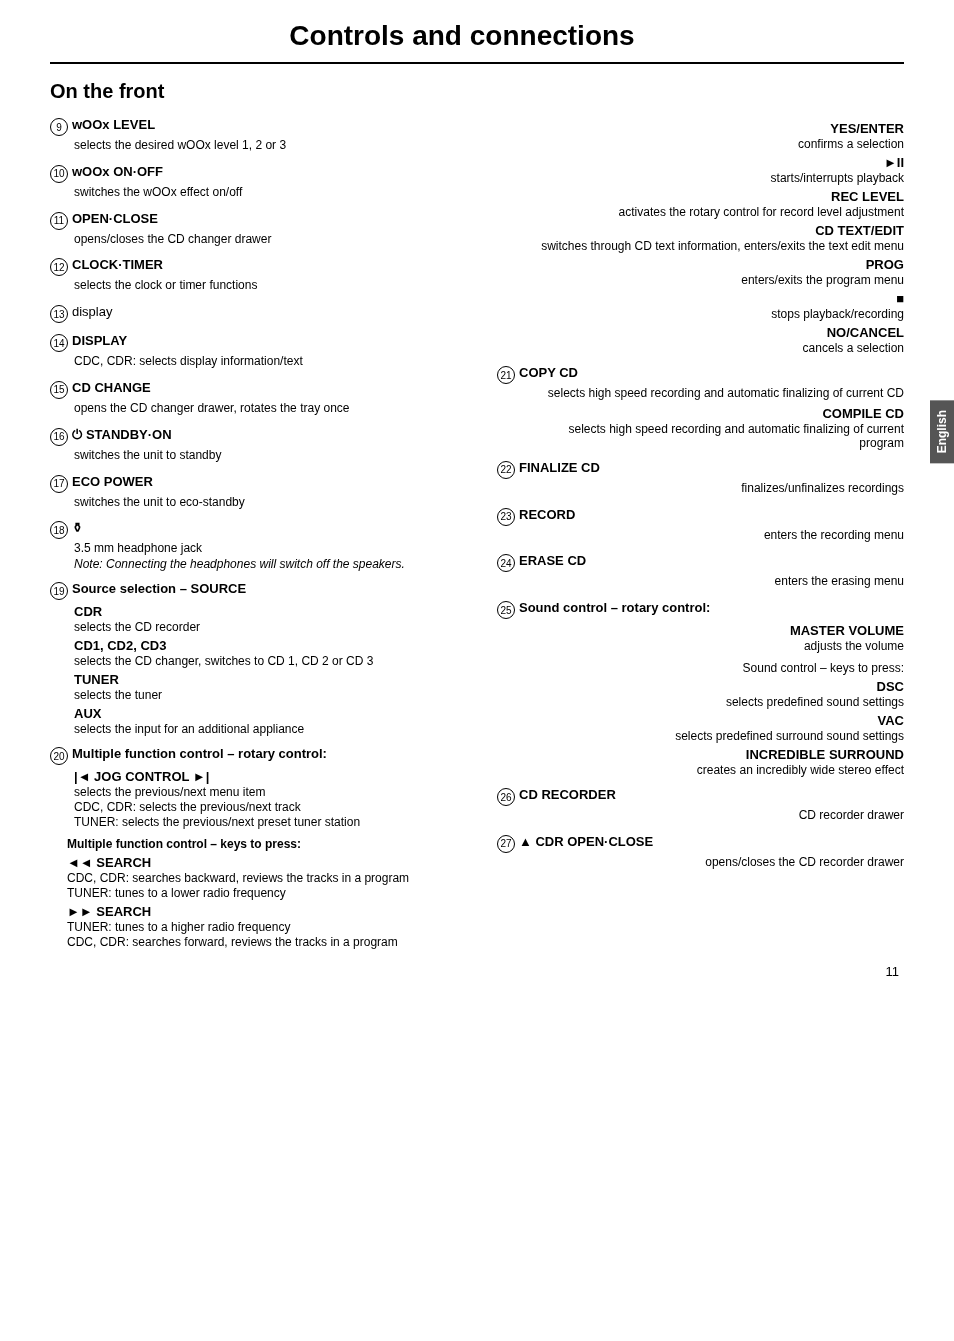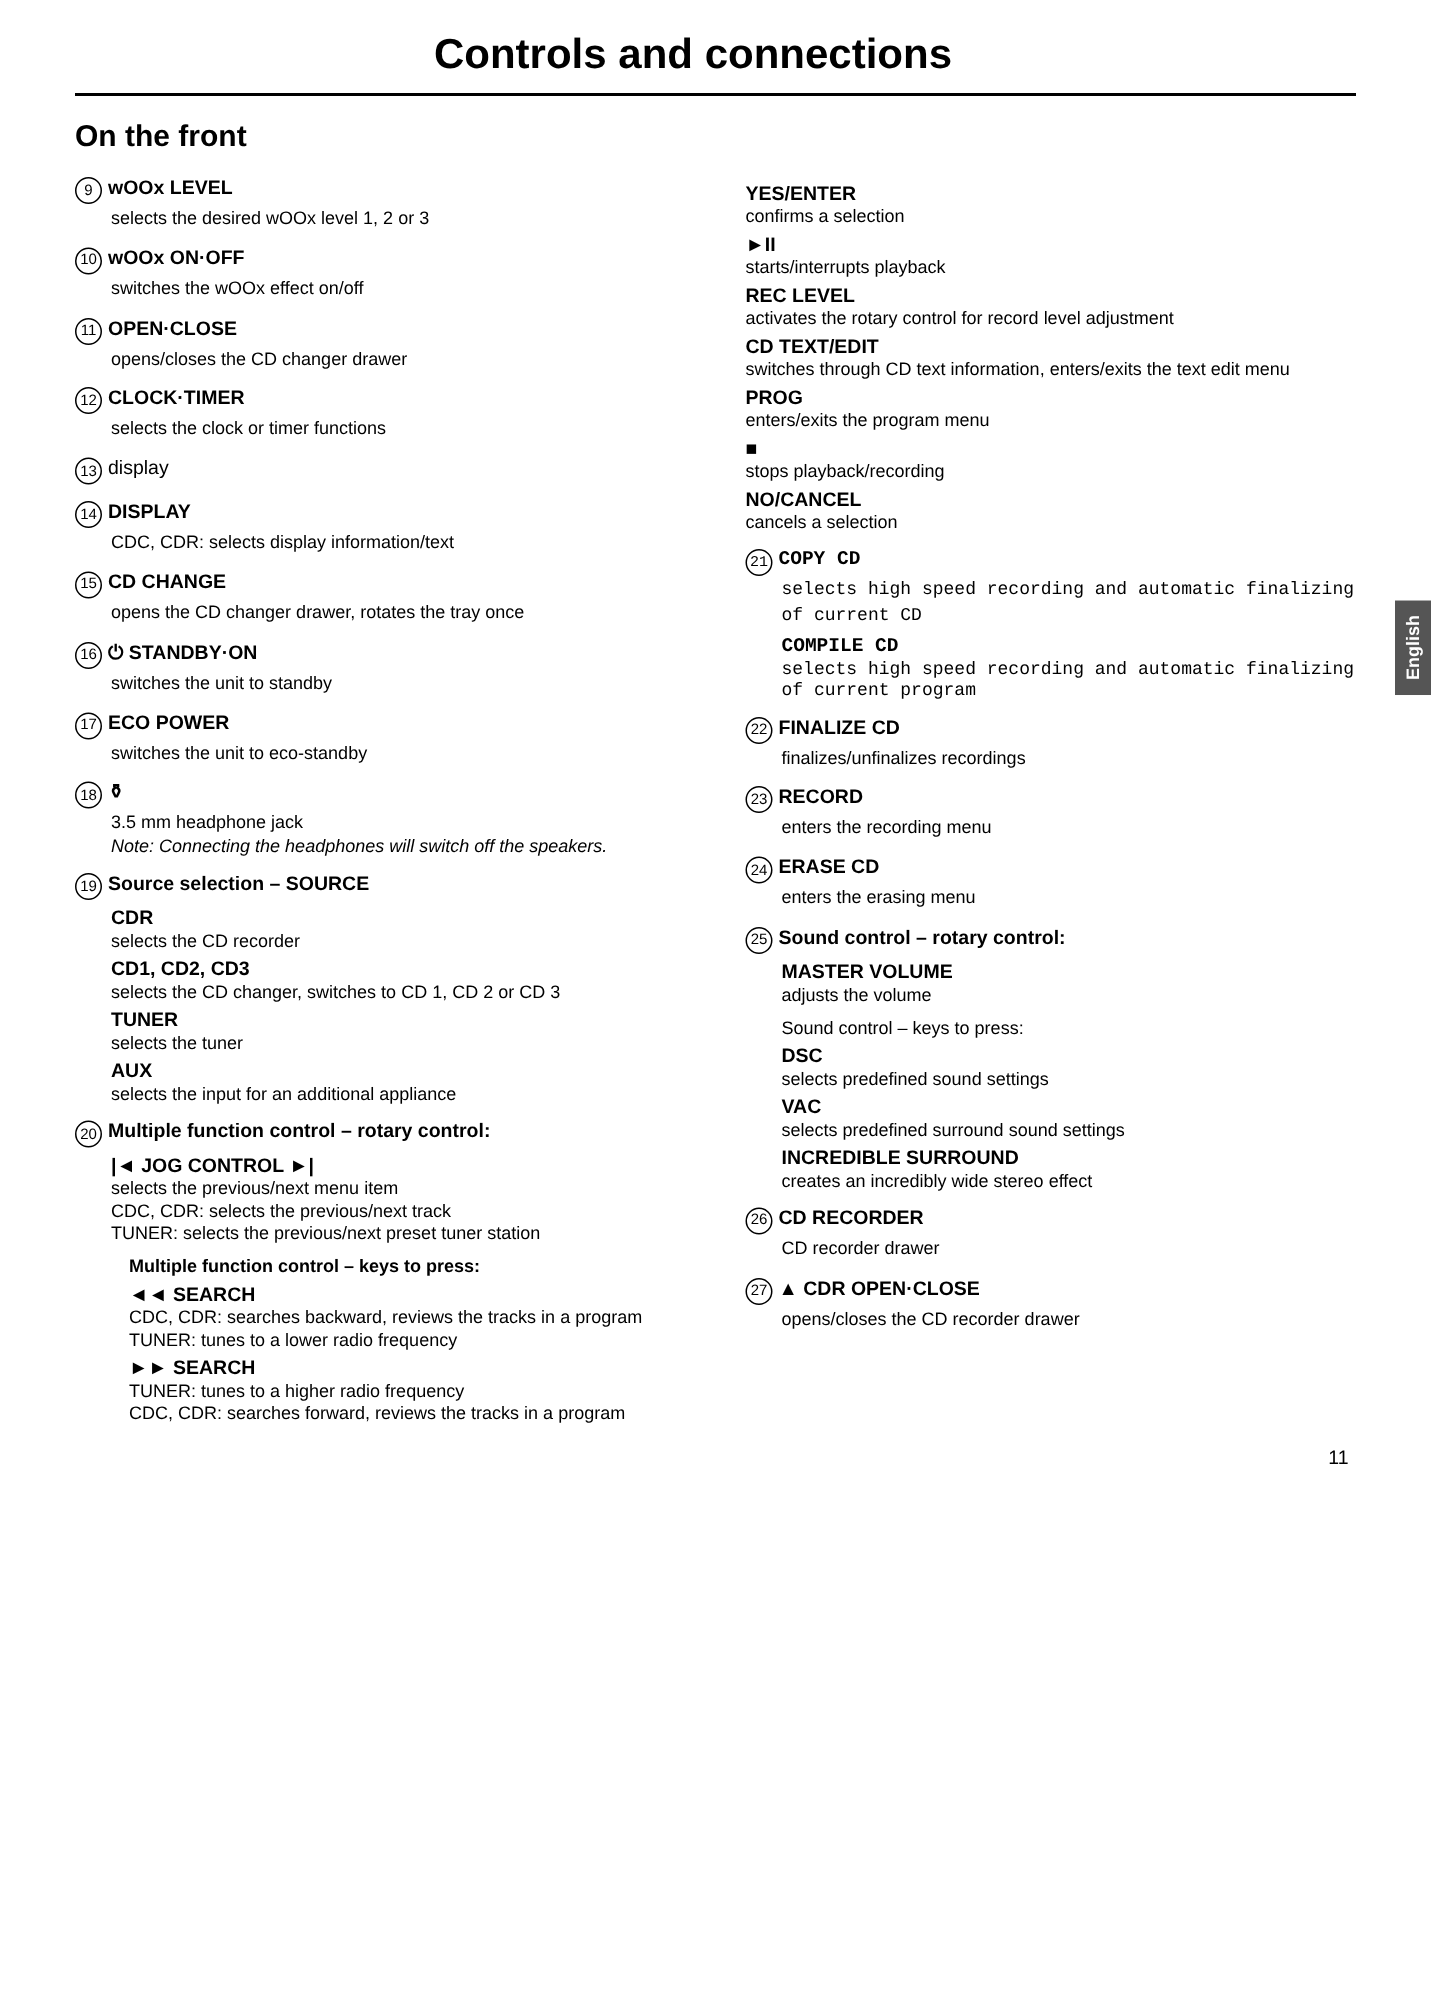--- a/index.html
+++ b/index.html
@@ -35,20 +35,21 @@
     }
     .two-col {
       display: flex;
       gap: 40px;
     }
     .col-left {
       flex: 1;
     }
     .col-right {
       flex: 1;
+      text-align: right;
     }
     .item {
       margin-bottom: 10px;
     }
     .item-header {
       display: flex;
       align-items: flex-start;
       gap: 4px;
     }
     .circle-num {
@@ -225,21 +226,21 @@
         <div class="item-header">
           <span class="circle-num">20</span>
           <span class="item-title">Multiple function control – rotary control:</span>
         </div>
         <div style="margin-left:24px;">
           <span class="sub-bold">|◄ JOG CONTROL ►|</span>
           <span class="sub-normal">selects the previous/next menu item</span>
           <span class="sub-normal">CDC, CDR: selects the previous/next track</span>
           <span class="sub-normal">TUNER: selects the previous/next preset tuner station</span>
         </div>
-        <div style="margin-left:36px; margin-top:8px;">
+        <div style="margin-left:17px; margin-top:8px;">
           <span style="font-weight:bold; font-size:12px; display:block;">Multiple function control – keys to press:</span>
           <span class="sub-bold">◄◄  SEARCH</span>
           <span class="sub-normal">CDC, CDR: searches backward, reviews the tracks in a program</span>
           <span class="sub-normal">TUNER: tunes to a lower radio frequency</span>
           <span class="sub-bold">►►  SEARCH</span>
           <span class="sub-normal">TUNER: tunes to a higher radio frequency</span>
           <span class="sub-normal">CDC, CDR: searches forward, reviews the tracks in a program</span>
         </div>
       </div>
 
@@ -259,21 +260,21 @@
           <span class="sub-normal">switches through CD text information, enters/exits the text edit menu</span>
           <span class="sub-bold">PROG</span>
           <span class="sub-normal">enters/exits the program menu</span>
           <span class="sub-bold">■</span>
           <span class="sub-normal">stops playback/recording</span>
           <span class="sub-bold">NO/CANCEL</span>
           <span class="sub-normal">cancels a selection</span>
         </div>
       </div>
 
-      <div class="item" style="margin-top:8px;font-family:Liberation Mono, monospace;">
+      <div class="item" style="margin-top:8px;">
         <div class="item-header">
           <span class="circle-num">21</span>
           <span class="item-title">COPY CD</span>
         </div>
         <div class="item-desc">selects high speed recording and automatic finalizing of current CD</div>
         <div style="margin-left:24px;">
           <span class="sub-bold">COMPILE CD</span>
           <span class="sub-normal">selects high speed recording and automatic finalizing of current program</span>
         </div>
       </div>

